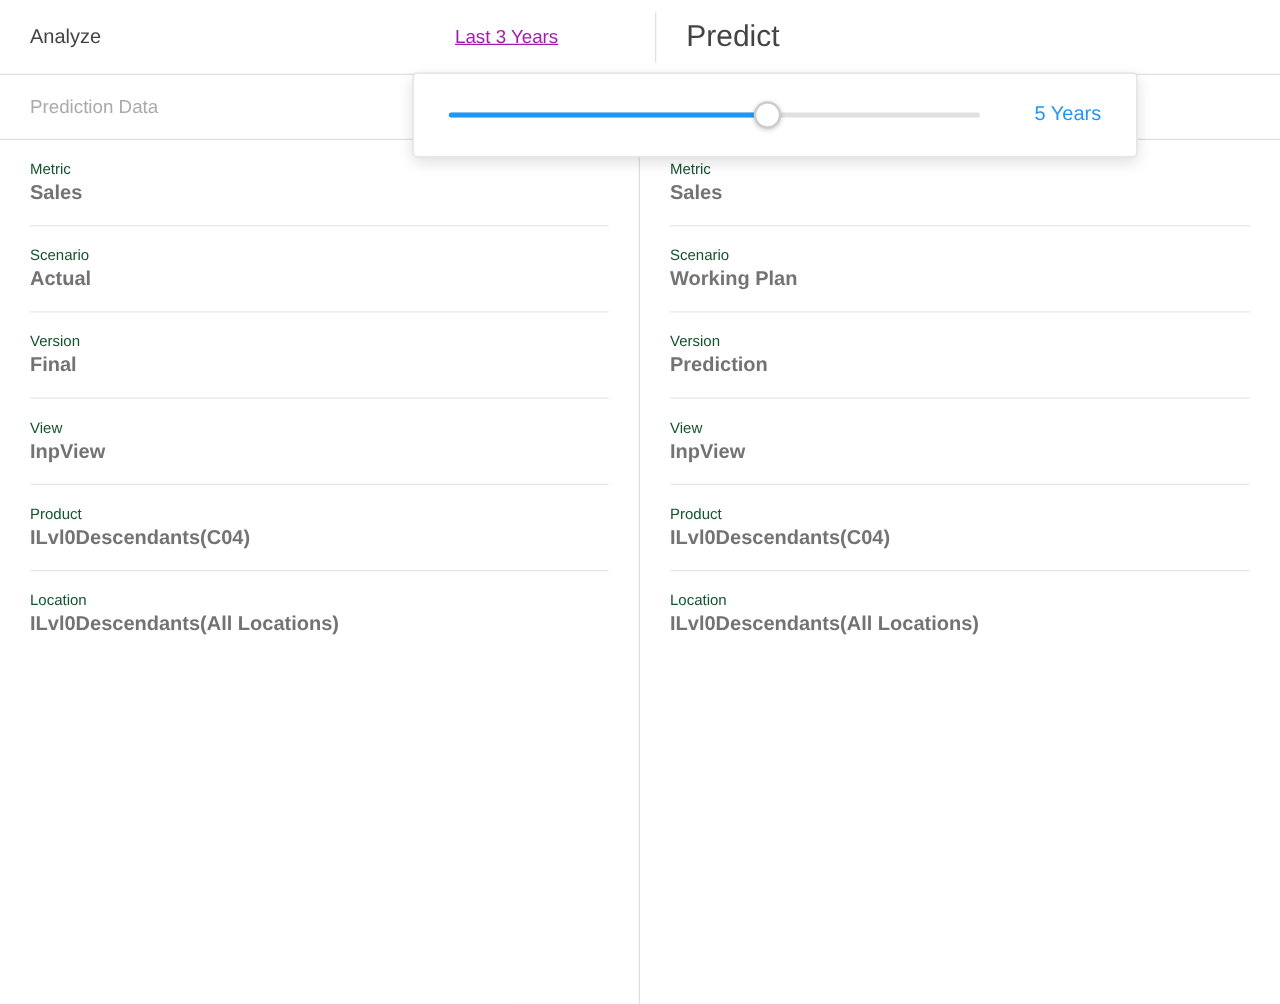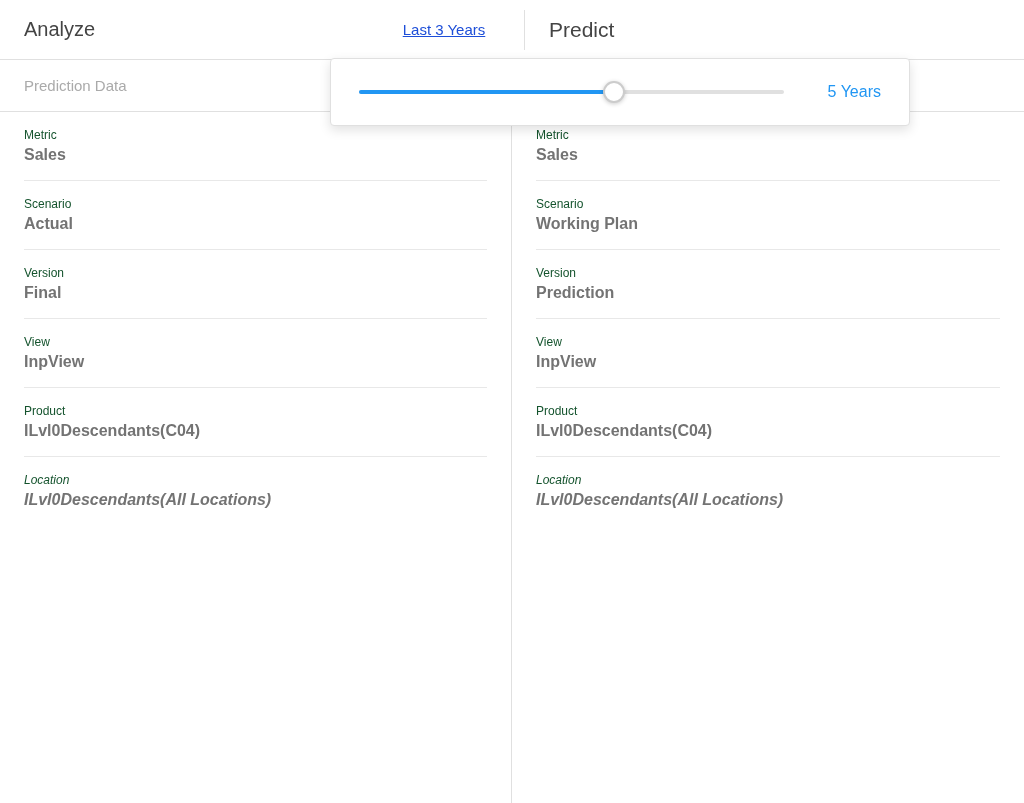--- a/index.html
+++ b/index.html
@@ -26,38 +26,37 @@
     .header-row {
       display: flex;
       align-items: center;
       border-bottom: 1px solid #e0e0e0;
       height: 60px;
       padding: 0 24px;
       position: relative;
     }
 
     .header-analyze {
-      font-size: 20px;
+      font-size: 16px;
       color: #444;
       font-weight: 400;
       width: 340px;
     }
 
     .header-last3years {
       font-size: 15px;
-      color: #1d4ed8;
+      color: #a21caf;
       font-weight: 500;
       cursor: pointer;
       text-decoration: underline;
       width: 160px;
-      text-align: center;
     }
 
     .header-predict {
-      font-size: 21px;
+      font-size: 24px;
       color: #444;
       font-weight: 400;
       flex: 1;
       padding-left: 24px;
     }
 
     .vertical-divider-header {
       width: 1px;
       height: 40px;
       background: #e0e0e0;
@@ -155,21 +154,20 @@
       padding: 0 24px;
     }
 
     .field-group {
       border-bottom: 1px solid #e8e8e8;
       padding: 16px 0;
     }
 
     .field-group:last-child {
       border-bottom: none;
-      font-style: italic;
     }
 
     .field-label {
       font-size: 12px;
       color: #14532d;
       font-weight: 400;
       margin-bottom: 4px;
     }
 
     .field-value {

